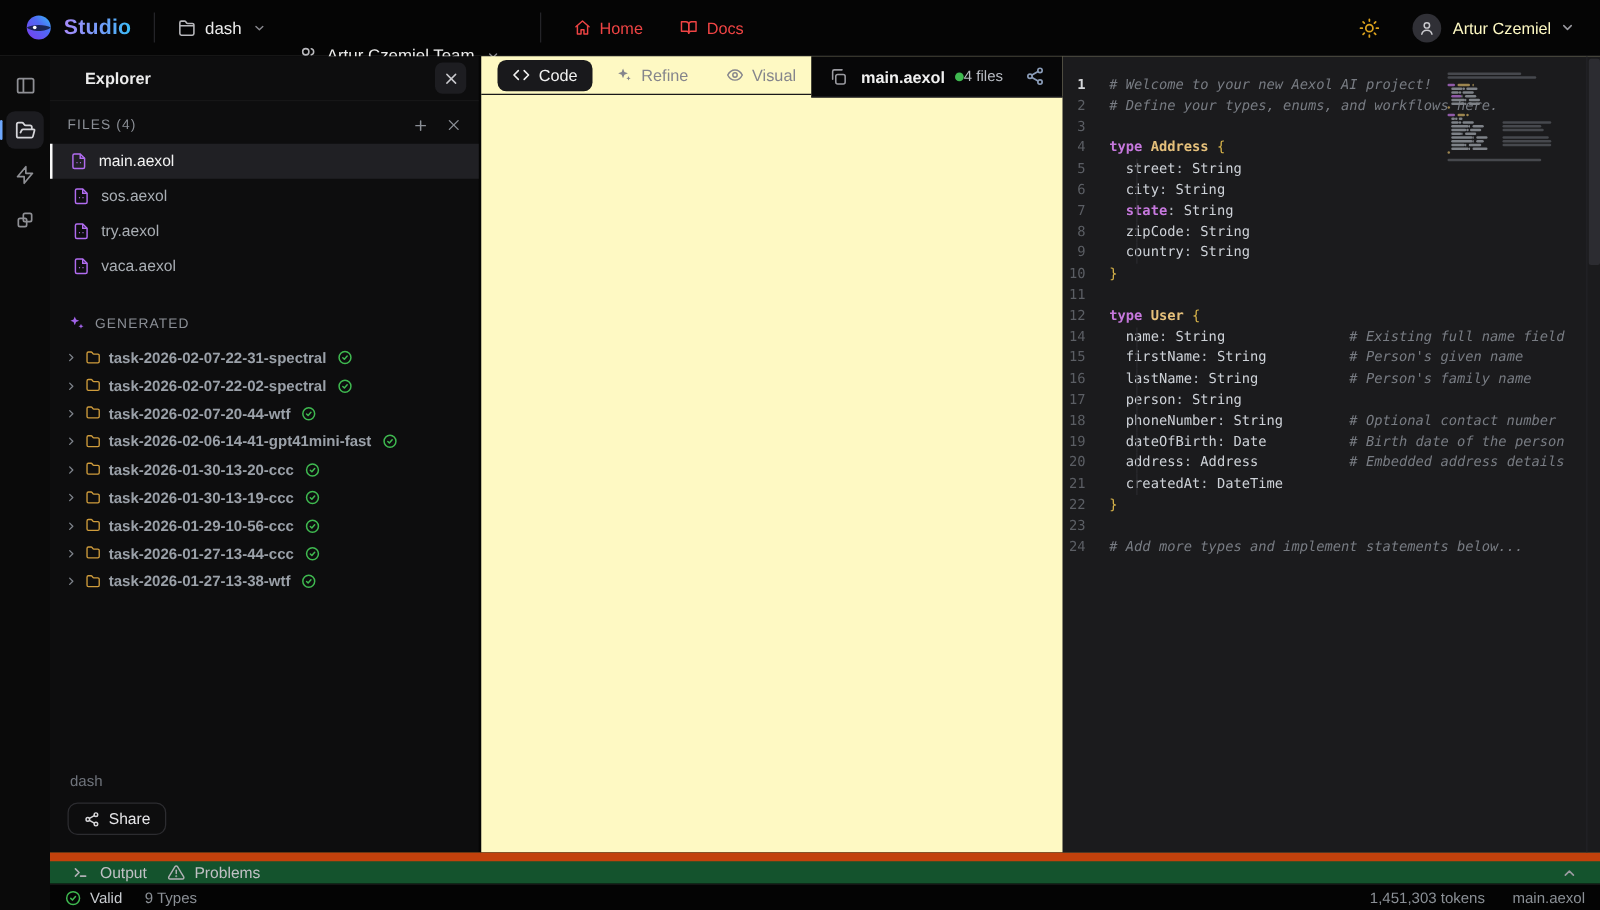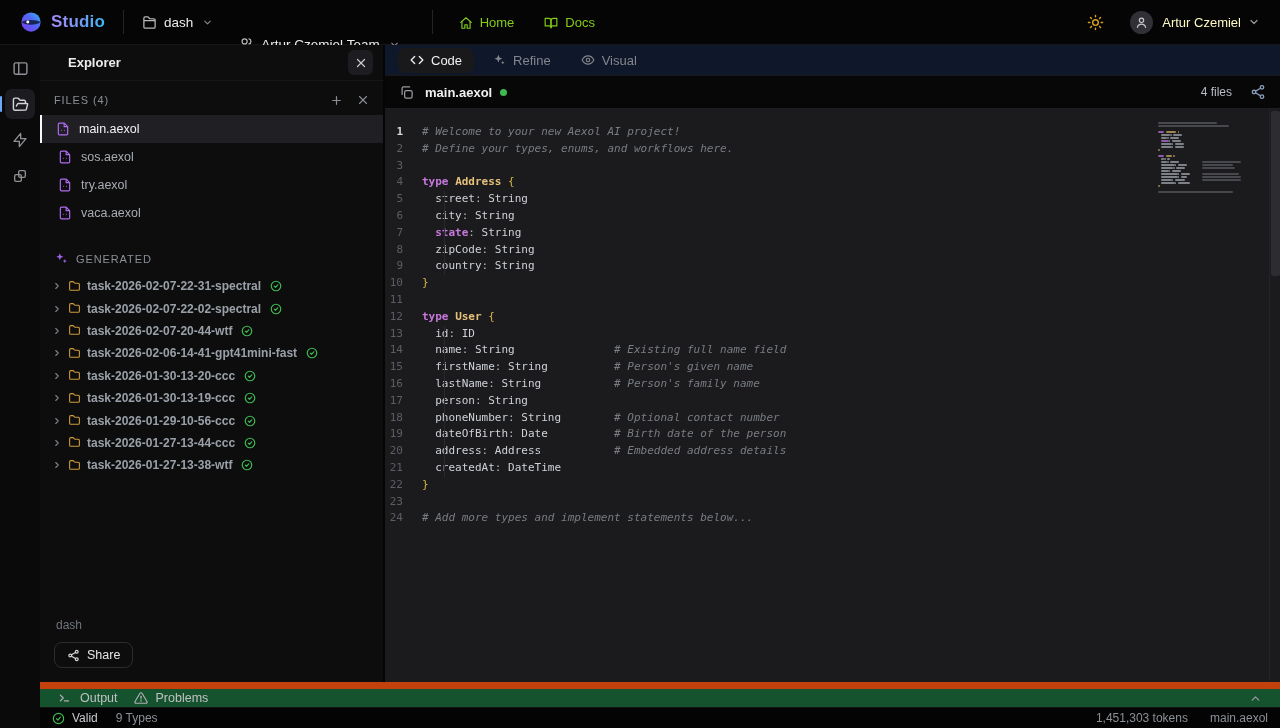--- a/index.html
+++ b/index.html
@@ -12,21 +12,21 @@
     border-bottom:1px solid #161616; }
   .brand { display:flex; align-items:center; gap:9px; }
   .brand-name { font-size:17px; font-weight:700; letter-spacing:.2px;
     background:linear-gradient(90deg,#a78bfa 0%,#6d9ef8 60%,#38bdf8 100%);
     -webkit-background-clip:text; background-clip:text; color:transparent; }
   .vdiv { width:1px; height:24px; background:#242428; margin:0 18px; }
   .tb-item { display:flex; align-items:center; gap:7px; font-size:13.5px; color:#ececec;
     font-weight:500; cursor:pointer; }
   .tb-item .icn { color:#b8b8bc; }
   .tb-item .chev { color:#8a8a90; margin-left:2px; }
-  .tb-nav { display:flex; align-items:flex-end; gap:7px; font-size:13px; color:#84cc16; cursor:pointer; }
+  .tb-nav { display:flex; align-items:flex-start; gap:7px; font-size:13px; color:#ef4444; cursor:pointer; }
   .tb-right { margin-left:auto; display:flex; align-items:center; }
   .sun { color:#d9a01d; cursor:pointer; }
   .avatar { width:23px; height:23px; border-radius:50%; background:#303036; display:flex;
     align-items:center; justify-content:center; color:#c9c9cd; margin-left:26px; }
   .user-name { font-size:13px; color:#fef9c3; margin-left:9px; font-weight:500; }
 
   
   .shell { display:flex; height:683px; }
   .activitybar { width:40px; background:#0a0a0a; display:flex; flex-direction:column;
     align-items:center; padding-top:8px; gap:6px; flex:none; }
@@ -62,21 +62,21 @@
   .task-row .tfold { color:#cf9c3c; display:flex; }
   .task-row .tcheck { color:#3fb950; display:flex; margin-left:3px; }
   .exp-spacer { flex:1; }
   .exp-proj { font-size:12px; color:#6f747c; padding:0 16px; margin-bottom:10px; }
   .share-btn { margin:0 0 14px 14px; align-self:flex-start; display:inline-flex; align-items:center;
     gap:7px; padding:5px 12px; border:1px solid #2c2c30; border-radius:8px; font-size:12.5px;
     color:#e5e5e8; cursor:pointer; background:transparent; }
   .share-btn .icn { color:#d5d5d8; }
 
   
-  .workspace { flex:1; display:flex; flex-direction:column; min-width:0; background:#0f172a; }
+  .workspace { flex:1; display:flex; flex-direction:row; min-width:0; background:#fef9c3; }
   .tabbar { height:31px; flex:none; display:flex; align-items:center; gap:6px; padding-left:13px;
     border-bottom:1px solid #191919; }
   .tab { display:inline-flex; align-items:center; gap:7px; padding:5px 12px; border-radius:7px;
     font-size:13px; color:#85858c; cursor:pointer; }
   .tab.active { background:#19191c; color:#f0f0f0; }
   .edheader { height:33px; flex:none; display:flex; align-items:center; padding:0 14px;
     background:#070708; border-bottom:1px solid #1e1e20; }
   .edheader .copy { color:#9a9aa0; cursor:pointer; display:flex; }
   .ed-file { font-size:13px; font-weight:600; color:#f0f0f0; margin-left:11px; }
   .ed-dot { width:7px; height:7px; border-radius:50%; background:#3fb950; margin-left:8px; }
@@ -557,21 +557,20 @@
               <div class="line"><span class="ln-num">3</span></div>
               <div class="line"><span class="ln-num">4</span><span class="t-kw">type</span><span class="t-tx"> </span><span class="t-ty">Address</span><span class="t-tx"> </span><span class="t-br">{</span></div>
               <div class="line g"><span class="ln-num">5</span><span class="t-tx">  street</span><span class="t-pn">:</span><span class="t-tx"> String</span></div>
               <div class="line g"><span class="ln-num">6</span><span class="t-tx">  city</span><span class="t-pn">:</span><span class="t-tx"> String</span></div>
               <div class="line g"><span class="ln-num">7</span><span class="t-kw">  state</span><span class="t-pn">:</span><span class="t-tx"> String</span></div>
               <div class="line g"><span class="ln-num">8</span><span class="t-tx">  zipCode</span><span class="t-pn">:</span><span class="t-tx"> String</span></div>
               <div class="line g"><span class="ln-num">9</span><span class="t-tx">  country</span><span class="t-pn">:</span><span class="t-tx"> String</span></div>
               <div class="line"><span class="ln-num">10</span><span class="t-br">}</span></div>
               <div class="line"><span class="ln-num">11</span></div>
               <div class="line"><span class="ln-num">12</span><span class="t-kw">type</span><span class="t-tx"> </span><span class="t-ty">User</span><span class="t-tx"> </span><span class="t-br">{</span></div>
-              <div class="line g"><span class="ln-num">13</span><span class="t-tx">  id</span><span class="t-pn">:</span><span class="t-tx"> ID</span></div>
               <div class="line g"><span class="ln-num">14</span><span class="t-tx">  name</span><span class="t-pn">:</span><span class="t-tx"> String</span><span class="t-cm">               # Existing full name field</span></div>
               <div class="line g"><span class="ln-num">15</span><span class="t-tx">  firstName</span><span class="t-pn">:</span><span class="t-tx"> String</span><span class="t-cm">          # Person's given name</span></div>
               <div class="line g"><span class="ln-num">16</span><span class="t-tx">  lastName</span><span class="t-pn">:</span><span class="t-tx"> String</span><span class="t-cm">           # Person's family name</span></div>
               <div class="line g"><span class="ln-num">17</span><span class="t-tx">  person</span><span class="t-pn">:</span><span class="t-tx"> String</span></div>
               <div class="line g"><span class="ln-num">18</span><span class="t-tx">  phoneNumber</span><span class="t-pn">:</span><span class="t-tx"> String</span><span class="t-cm">        # Optional contact number</span></div>
               <div class="line g"><span class="ln-num">19</span><span class="t-tx">  dateOfBirth</span><span class="t-pn">:</span><span class="t-tx"> Date</span><span class="t-cm">          # Birth date of the person</span></div>
               <div class="line g"><span class="ln-num">20</span><span class="t-tx">  address</span><span class="t-pn">:</span><span class="t-tx"> Address</span><span class="t-cm">           # Embedded address details</span></div>
               <div class="line g"><span class="ln-num">21</span><span class="t-tx">  createdAt</span><span class="t-pn">:</span><span class="t-tx"> DateTime</span></div>
               <div class="line"><span class="ln-num">22</span><span class="t-br">}</span></div>
               <div class="line"><span class="ln-num">23</span></div>

